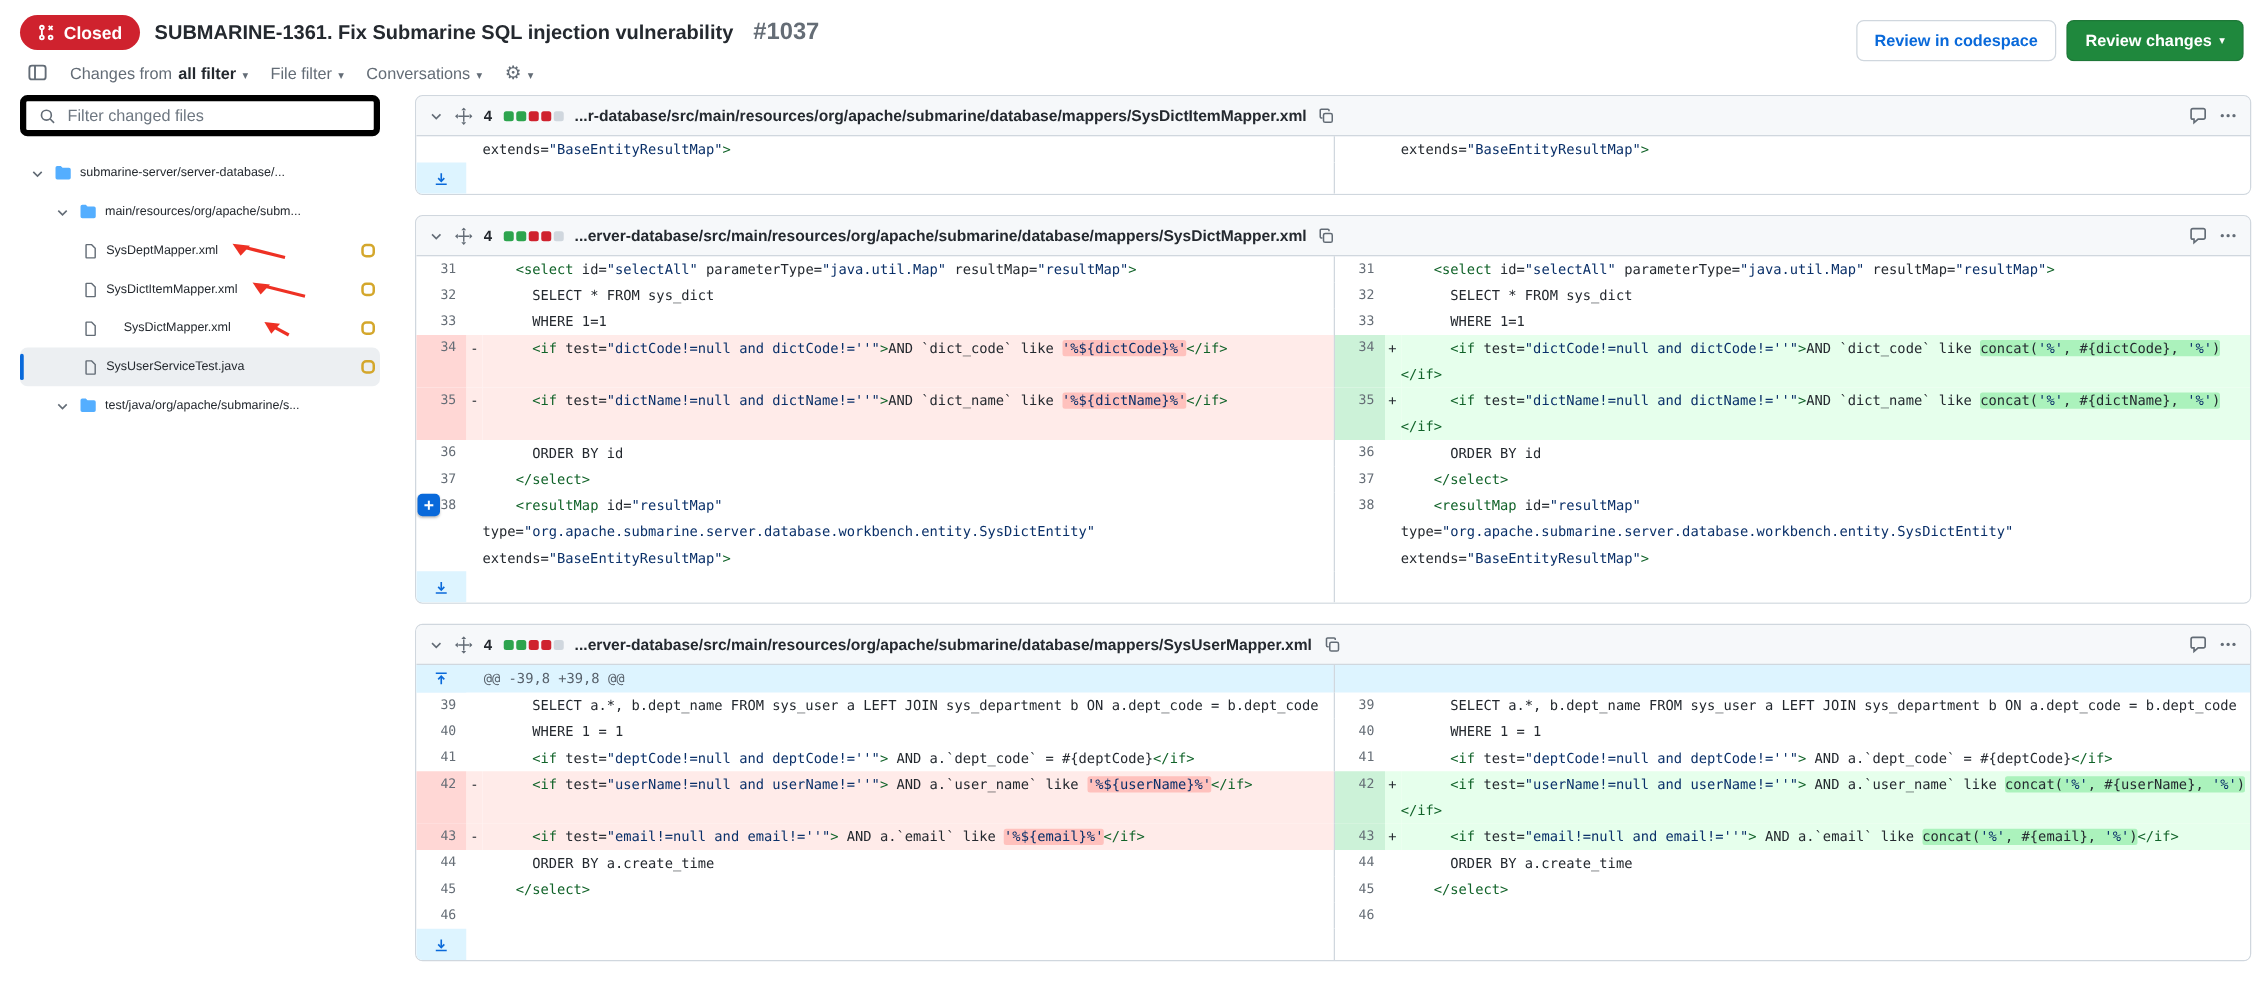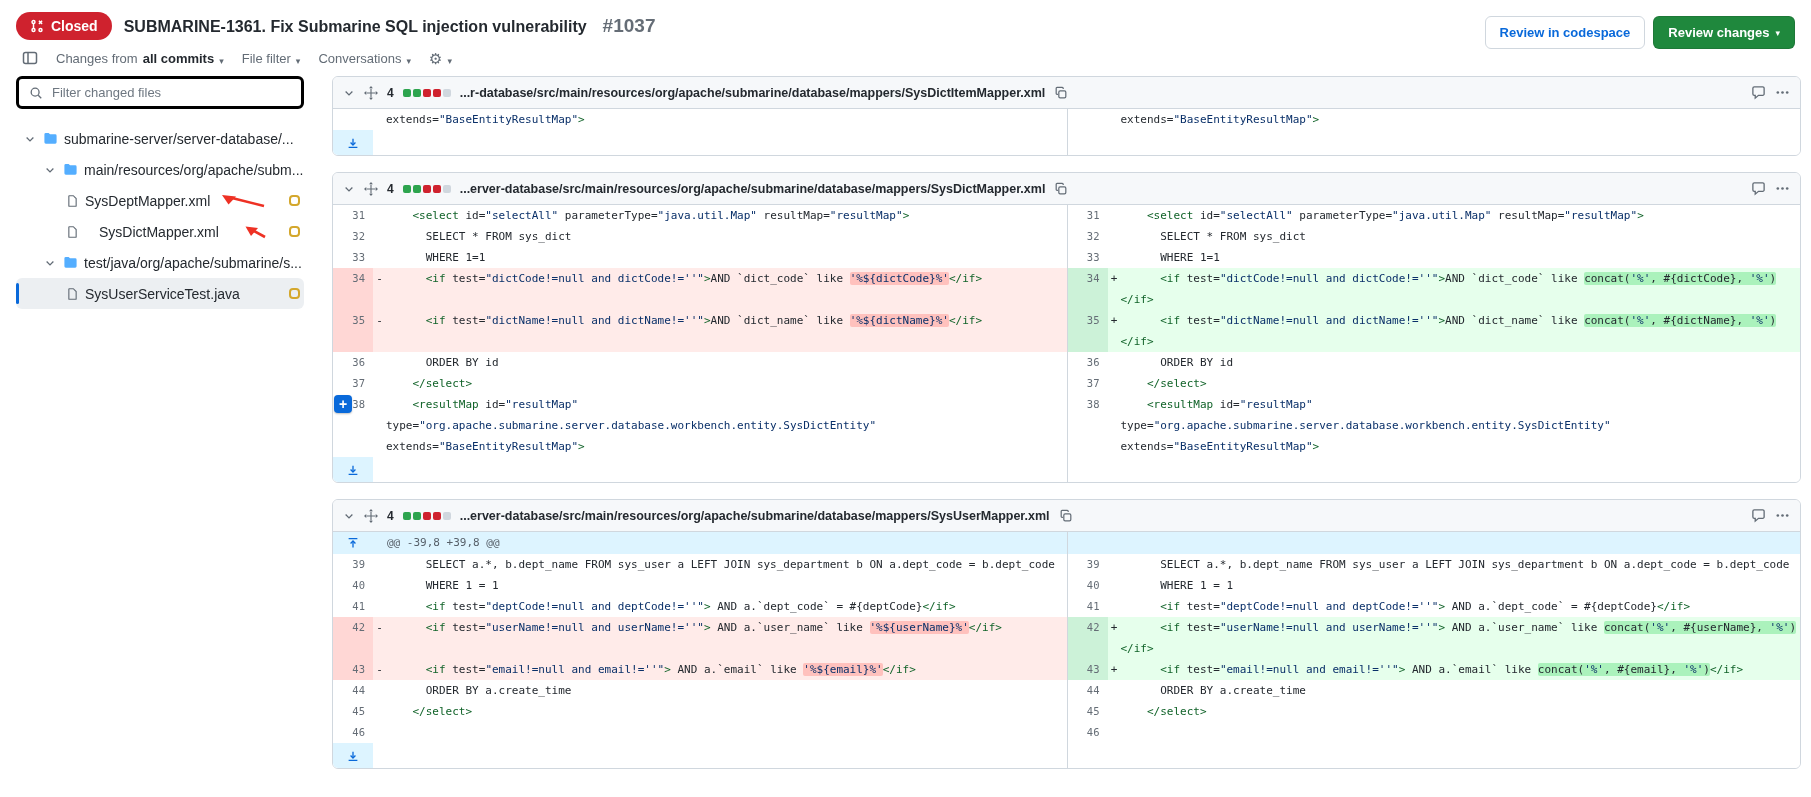--- a/index.html
+++ b/index.html
@@ -28,26 +28,26 @@
   .tb-item { background:none; border:none; padding:0; cursor:pointer; font-family:inherit;
              display:inline-flex; align-items:flex-end; gap:5px; font-size:13px; color:#636c76; }
   .tb-item b { color:#24292f; font-weight:700; }
   .caret { font-size:9px; color:#636c76; }
   .gear-glyph { font-size:15px; color:#636c76; line-height:1; }
   .icon-flat { display:inline-flex; align-items:center; cursor:pointer; background:none; border:none; padding:0; }
 
   
   .layout { display:flex; padding:4px 10px 0 16px; height:717px; }
   .sidebar { width:300px; flex:none; padding-right:12px; }
-  .filter-box { display:flex; align-items:center; gap:7px; border:3px solid #000000; border-radius:6px;
+  .filter-box { display:flex; align-items:center; gap:7px; border:5px solid #000000; border-radius:6px;
                 height:33px; padding:0 10px; background:#fff; }
   .filter-box input { border:none; outline:none; flex:1; font-size:13px; color:#24292f; font-family:inherit; background:transparent; }
   .filter-box input::placeholder { color:#6e7781; }
   #file-tree { margin-top:14px; }
-  .tree-row { display:flex; align-items:center; height:31px; gap:6px; font-size:14px;
+  .tree-row { display:flex; align-items:center; height:31px; gap:6px; font-size:10px;
               border-radius:6px; cursor:pointer; padding-right:4px; position:relative; }
   .tree-row.selected { background:rgba(208,215,222,.4); }
   .tree-row.selected::before { content:""; position:absolute; left:0; top:5px; bottom:5px; width:3px;
                                border-radius:3px; background:#0969da; }
   .chev { display:flex; width:13px; flex:none; }
   .ficon { display:flex; flex:none; }
   .tlabel { white-space:nowrap; }
   .ann-wrap { display:flex; margin-left:4px; flex:none; }
   .mod-badge { margin-left:auto; width:11px; height:11px; border:2px solid #d4a72c; border-radius:4px; flex:none; }
 
@@ -127,21 +127,21 @@
     </div>
     <div class="toolbar-row">
       <button class="icon-flat">
         <svg viewBox="0 0 16 16" width="16" height="16">
             <rect x="1.5" y="2.5" width="13" height="11" rx="2" fill="none" stroke="#636c76" stroke-width="1.5"></rect>
             <path d="M6 2.5v11" stroke="#636c76" stroke-width="1.5"></path>
           </svg>
       </button>
       <button class="tb-item">
         <span>Changes from</span>
-        <b>all commits</b>
+        <b>all filter</b>
         <span class="caret">▾</span>
       </button>
       <button class="tb-item">
         <span>File filter</span>
         <span class="caret">▾</span>
       </button>
       <button class="tb-item">
         <span>Conversations</span>
         <span class="caret">▾</span>
       </button>
@@ -196,56 +196,71 @@
             </span>
             <span class="tlabel">SysDeptMapper.xml</span>
             <span class="ann-wrap">
               <svg width="46" height="15" viewBox="0 0 46 15">
                 <path d="M44 13L12 5" stroke="#ee3124" stroke-width="2.6" fill="none"></path>
                 <path d="M2 2L16 3.5L8.5 11.5Z" fill="#ee3124"></path>
               </svg>
             </span>
             <span class="mod-badge"></span>
           </div>
+          <div class="tree-row" style="padding-left: 50px;">
+            <span class="ficon">
+              <svg viewBox="0 0 16 16" width="13" height="14">
+                <path d="M4 1.5h5L12.5 5v9a.5.5 0 0 1-.5.5H4a.5.5 0 0 1-.5-.5v-12a.5.5 0 0 1 .5-.5z" fill="none" stroke="#636c76" stroke-width="1.4"></path>
+              </svg>
+            </span>
+            <span class="tlabel">SysDictItemMapper.xml</span>
+            <span class="ann-wrap">
+              <svg width="46" height="15" viewBox="0 0 46 15">
+                <path d="M44 13L12 5" stroke="#ee3124" stroke-width="2.6" fill="none"></path>
+                <path d="M2 2L16 3.5L8.5 11.5Z" fill="#ee3124"></path>
+              </svg>
+            </span>
+            <span class="mod-badge"></span>
+          </div>
           <div class="tree-row" style="padding-left: 50px; gap: 20px;">
             <span class="ficon">
               <svg viewBox="0 0 16 16" width="13" height="14">
                 <path d="M4 1.5h5L12.5 5v9a.5.5 0 0 1-.5.5H4a.5.5 0 0 1-.5-.5v-12a.5.5 0 0 1 .5-.5z" fill="none" stroke="#636c76" stroke-width="1.4"></path>
               </svg>
             </span>
             <span class="tlabel">SysDictMapper.xml</span>
             <span class="ann-wrap">
               <svg width="24" height="15" viewBox="0 0 24 15">
                 <path d="M22 13L10 6.5" stroke="#ee3124" stroke-width="2.6" fill="none"></path>
                 <path d="M2.5 2.5L15 4L8 12Z" fill="#ee3124"></path>
               </svg>
             </span>
             <span class="mod-badge"></span>
           </div>
+          <div class="tree-row selected" style="padding-left: 50px;">
+            <span class="ficon">
+              <svg viewBox="0 0 16 16" width="13" height="14">
+                <path d="M4 1.5h5L12.5 5v9a.5.5 0 0 1-.5.5H4a.5.5 0 0 1-.5-.5v-12a.5.5 0 0 1 .5-.5z" fill="none" stroke="#636c76" stroke-width="1.4"></path>
+              </svg>
+            </span>
+            <span class="tlabel">SysUserServiceTest.java</span>
+            <span class="mod-badge"></span>
+          </div>
           <div class="tree-row" style="padding-left: 28px;">
             <span class="chev">
               <svg viewBox="0 0 16 16" width="12" height="12">
                 <path d="M3.5 6l4.5 4.5L12.5 6" fill="none" stroke="#636c76" stroke-width="1.7"></path>
               </svg>
             </span>
             <span class="ficon">
               <svg viewBox="0 0 16 16" width="15" height="15">
                 <path d="M1.5 3.5A1.5 1.5 0 0 1 3 2h3l1.5 1.5H13A1.5 1.5 0 0 1 14.5 5v7A1.5 1.5 0 0 1 13 13.5H3A1.5 1.5 0 0 1 1.5 12z" fill="#54aeff"></path>
               </svg>
             </span>
             <span class="tlabel">test/java/org/apache/submarine/s...</span>
-          </div>
-          <div class="tree-row selected" style="padding-left: 50px;">
-            <span class="ficon">
-              <svg viewBox="0 0 16 16" width="13" height="14">
-                <path d="M4 1.5h5L12.5 5v9a.5.5 0 0 1-.5.5H4a.5.5 0 0 1-.5-.5v-12a.5.5 0 0 1 .5-.5z" fill="none" stroke="#636c76" stroke-width="1.4"></path>
-              </svg>
-            </span>
-            <span class="tlabel">SysUserServiceTest.java</span>
-            <span class="mod-badge"></span>
           </div>
         </nav>
     </aside>
     <main id="panels" class="main">
         <section class="panel">
           <div class="phead">
             <span class="ic">
               <svg viewBox="0 0 16 16" width="12" height="12">
                 <path d="M3.5 6l4.5 4.5L12.5 6" fill="none" stroke="#636c76" stroke-width="1.7"></path>
               </svg>

